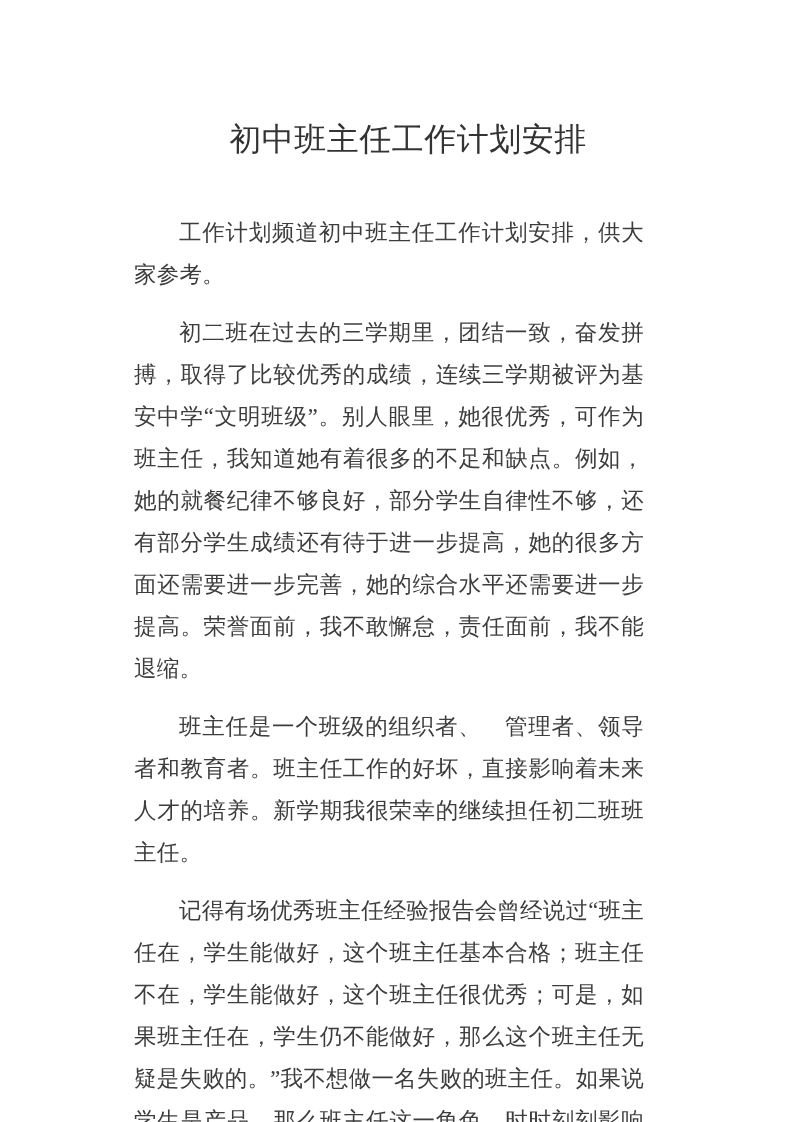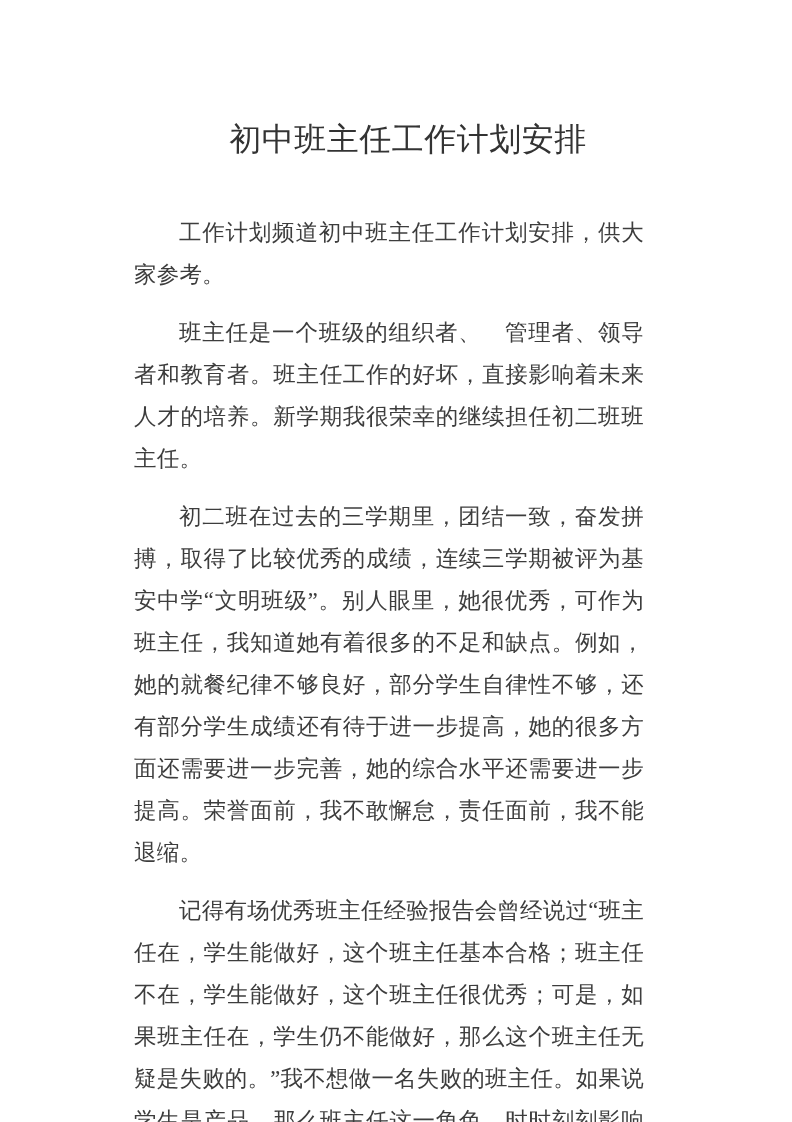--- a/index.html
+++ b/index.html
@@ -59,18 +59,18 @@
 </style>
 </head>
 <body>
 
 <div class="page">
 
   <h1 class="doc-title">初中班主任工作计划安排</h1>
 
   <div class="body-block">
     <p class="para">工作计划频道初中班主任工作计划安排，供大家参考。</p>
+    <p class="para">初二班在过去的三学期里，团结一致，奋发拼搏，取得了比较优秀的成绩，连续三学期被评为基安中学“文明班级”。别人眼里，她很优秀，可作为班主任，我知道她有着很多的不足和缺点。例如，她的就餐纪律不够良好，部分学生自律性不够，还有部分学生成绩还有待于进一步提高，她的很多方面还需要进一步完善，她的综合水平还需要进一步提高。荣誉面前，我不敢懈怠，责任面前，我不能退缩。</p>
     <p class="para">班主任是一个班级的组织者、　管理者、领导者和教育者。班主任工作的好坏，直接影响着未来人才的培养。新学期我很荣幸的继续担任初二班班主任。</p>
-    <p class="para">初二班在过去的三学期里，团结一致，奋发拼搏，取得了比较优秀的成绩，连续三学期被评为基安中学“文明班级”。别人眼里，她很优秀，可作为班主任，我知道她有着很多的不足和缺点。例如，她的就餐纪律不够良好，部分学生自律性不够，还有部分学生成绩还有待于进一步提高，她的很多方面还需要进一步完善，她的综合水平还需要进一步提高。荣誉面前，我不敢懈怠，责任面前，我不能退缩。</p>
     <p class="para">记得有场优秀班主任经验报告会曾经说过“班主任在，学生能做好，这个班主任基本合格；班主任不在，学生能做好，这个班主任很优秀；可是，如果班主任在，学生仍不能做好，那么这个班主任无疑是失败的。”我不想做一名失败的班主任。如果说学生是产品，那么班主任这一角色，时时刻刻影响着我们的每个产品；班主任不经意的一句话，时时刻刻影响着我们学生的一生；班主任无意间的一个动作，也许能另一个不理想的班级“扭转乾坤”。因此，有人说学生是班主任的影子，时间长了，学生和你从性格到行为做法，</p>
   </div>
 
 </div>
 
 </body></html>

